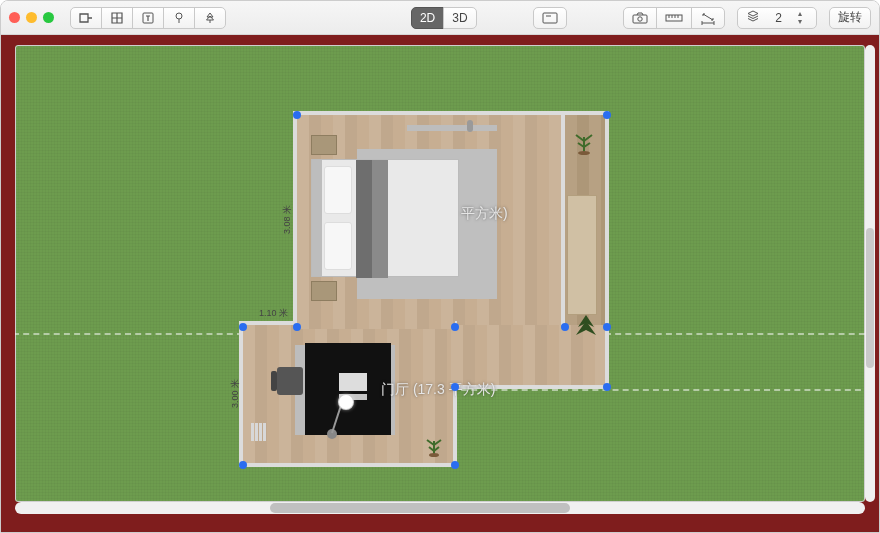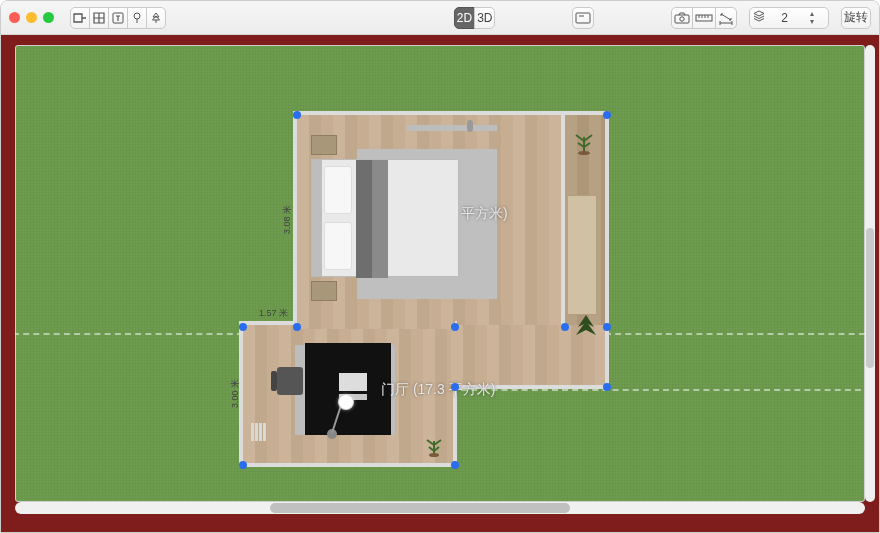--- a/index.html
+++ b/index.html
@@ -20,21 +20,21 @@
       padding: 0 8px;
       gap: 12px;
     }
     .traffic { display: flex; gap: 6px; margin-right: 4px; }
     .dot { width: 11px; height: 11px; border-radius: 50%; }
     .dot.close { background: #ff5f57; }
     .dot.min   { background: #febc2e; }
     .dot.max   { background: #28c840; }
     .btn {
       height: 22px;
-      padding: 0 2px;
+      padding: 0 8px;
       border: 1px solid #c9c9c9;
       border-radius: 5px;
       background: linear-gradient(#ffffff,#f2f2f2);
       display: inline-flex; align-items: center; justify-content: center;
       color: #444; font-size: 12px;
       gap: 4px;
       cursor: default;
     }
     .btn-group { display: flex; }
     .btn-group .btn { border-radius: 0; margin-left: -1px; }
@@ -296,21 +296,21 @@
       <div class="wall-handle" style="left:546px; top:278px;"></div>
       <div class="wall-handle" style="left:436px; top:278px;"></div>
       <div class="wall-handle" style="left:278px; top:278px;"></div>
       <div class="wall-handle" style="left:224px; top:278px;"></div>
       <div class="wall-handle" style="left:224px; top:416px;"></div>
       <div class="wall-handle" style="left:436px; top:416px;"></div>
       <div class="wall-handle" style="left:436px; top:338px;"></div>
       <div class="wall-handle" style="left:588px; top:338px;"></div>
 
       <div class="dim" style="left:258px; top:168px; transform:rotate(-90deg);"><span>3.08 米</span></div>
-      <div class="dim" style="left:244px; top:262px;"><span>1.57 米</span></div>
+      <div class="dim" style="left:244px; top:262px;"><span>1.10 米</span></div>
       <div class="dim" style="left:206px; top:342px; transform:rotate(-90deg);"><span>3.00 米</span></div>
 
     </div>
 
     <div class="vscroll">
       <div class="thumb"></div>
     </div>
     <div class="hscroll">
       <div class="thumb"></div>
     </div>

